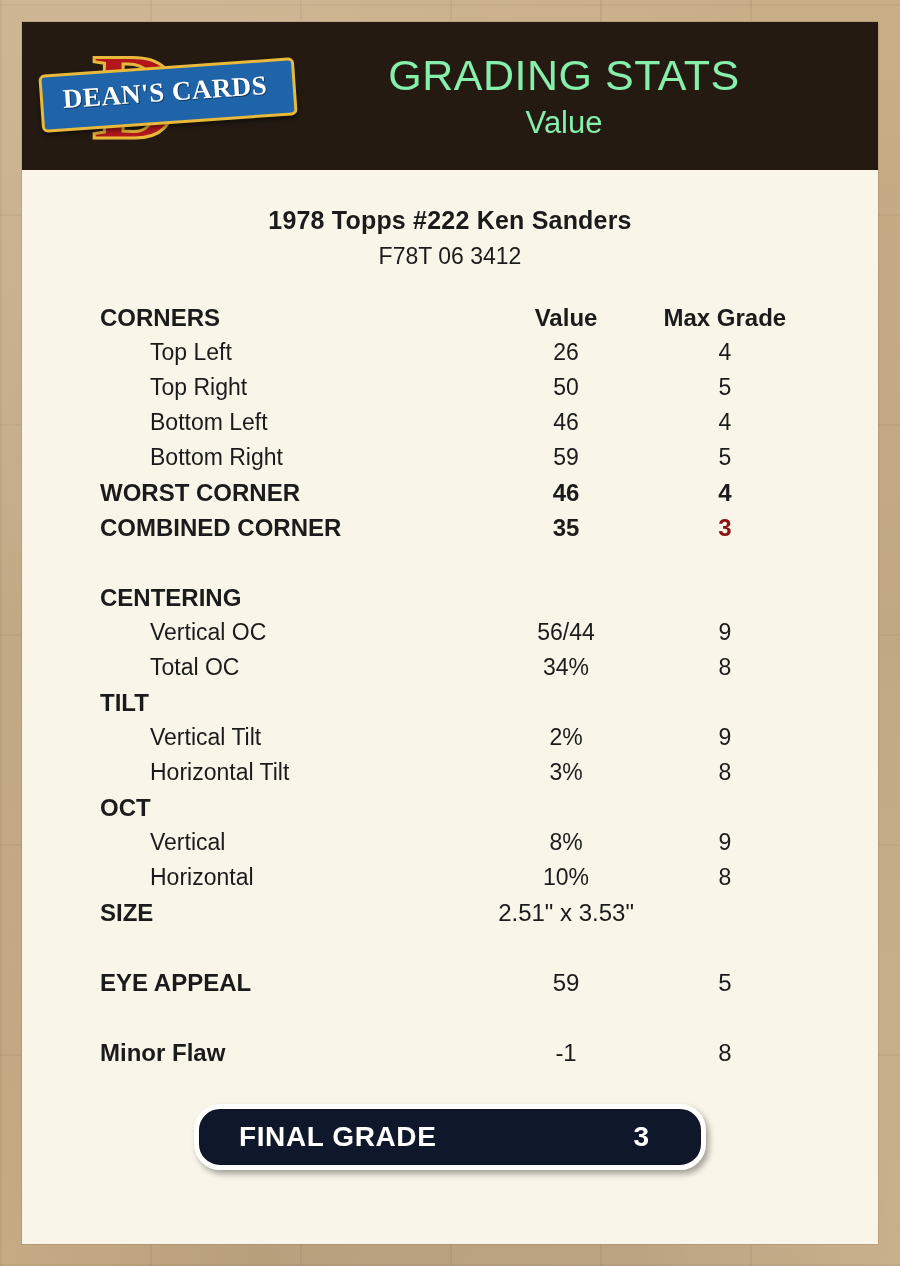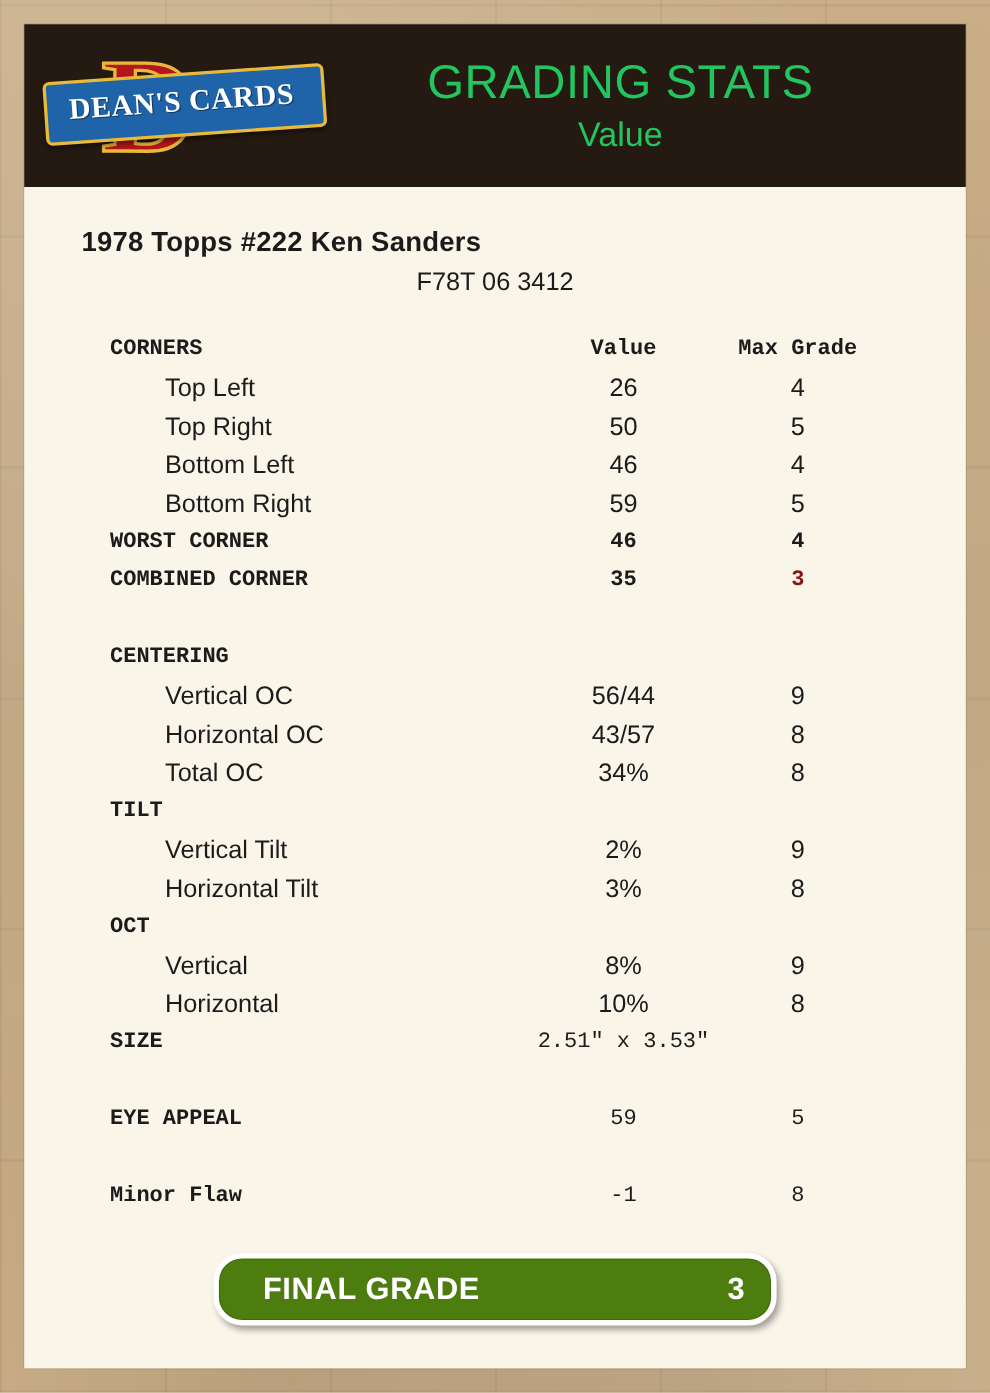--- a/index.html
+++ b/index.html
@@ -96,41 +96,41 @@
     font-family: "Liberation Serif", serif;
     font-weight: bold;
     font-size: 27px;
     letter-spacing: 0.5px;
     text-shadow: 1px 1px 0 #123c66;
     white-space: nowrap;
   }
   .header-titles {
     flex: 1;
     text-align: center;
-    color: #22c55e;
+    color: #86efac;
     padding-right: 40px;
   }
   .header-titles .main {
     font-size: 43px;
     letter-spacing: 0.5px;
     line-height: 52px;
   }
   .header-titles .sub {
     font-size: 31px;
     line-height: 40px;
     margin-top: 2px;
   }
 
   
   .body-area {
     padding: 36px 52px 0 52px;
     color: #1b1b1b;
   }
   .card-title {
-    text-align: left;
+    text-align: center;
     font-size: 25px;
     font-weight: bold;
     letter-spacing: 0.2px;
   }
   .card-sub {
     text-align: center;
     font-size: 23px;
     margin-top: 8px;
   }
 
@@ -142,43 +142,43 @@
   }
   table.stats td {
     padding: 0;
     height: 35px;
     vertical-align: middle;
   }
   .col-label { width: 360px; text-align: left; }
   .col-value { width: 180px; text-align: center; }
   .col-grade { width: 160px; text-align: center; }
 
-  .sec-head td { font-weight: bold; font-size: 20px; font-family: Liberation Mono, monospace; }
+  .sec-head td { font-weight: bold; font-size: 24px; }
   .sec-head .col-value, .sec-head .col-grade { font-weight: bold; }
   .indent { padding-left: 50px !important; }
   .spacer td { height: 18px; }
   .small-gap td { height: 12px; }
   .grade-red { color: #8c1014; font-weight: bold; }
   .size-value { text-align: center; }
 
   
   .final-wrap {
     margin: 34px auto 0 auto;
     width: 512px;
     position: relative;
   }
   .final-bar {
-    background: #4d7c0f;
+    background: #0f172a;
     border: 5px solid #ffffff;
     border-radius: 26px;
     height: 56px;
     display: flex;
     align-items: center;
     justify-content: space-between;
-    padding: 0 24px 0 40px;
+    padding: 0 52px 0 40px;
     box-shadow: 3px 4px 6px rgba(0,0,0,0.35), inset 0 0 0 1px rgba(0,0,0,0.15);
   }
   .final-bar .label {
     color: #ffffff;
     font-size: 28px;
     font-weight: bold;
     letter-spacing: 0.6px;
   }
   .final-bar .value {
     color: #ffffff;
@@ -257,25 +257,20 @@
           <td class="col-label">CENTERING</td>
           <td class="col-value"></td>
           <td class="col-grade"></td>
         </tr>
         <tr>
           <td class="col-label indent">Vertical OC</td>
           <td class="col-value">56/44</td>
           <td class="col-grade">9</td>
         </tr>
         <tr>
-          <td class="col-label indent">Horizontal OC</td>
-          <td class="col-value">43/57</td>
-          <td class="col-grade">8</td>
-        </tr>
-        <tr>
           <td class="col-label indent">Total OC</td>
           <td class="col-value">34%</td>
           <td class="col-grade">8</td>
         </tr>
 
         <tr class="sec-head">
           <td class="col-label">TILT</td>
           <td class="col-value"></td>
           <td class="col-grade"></td>
         </tr>

